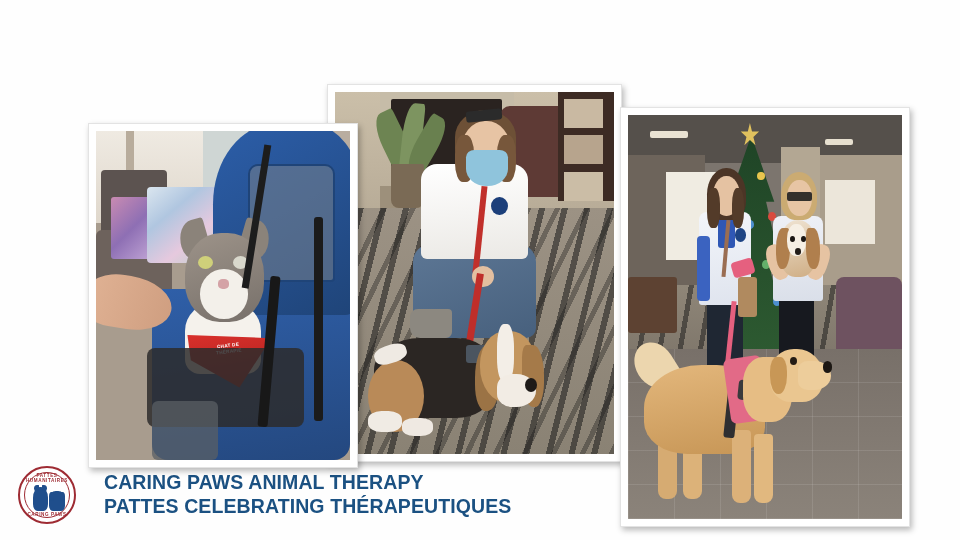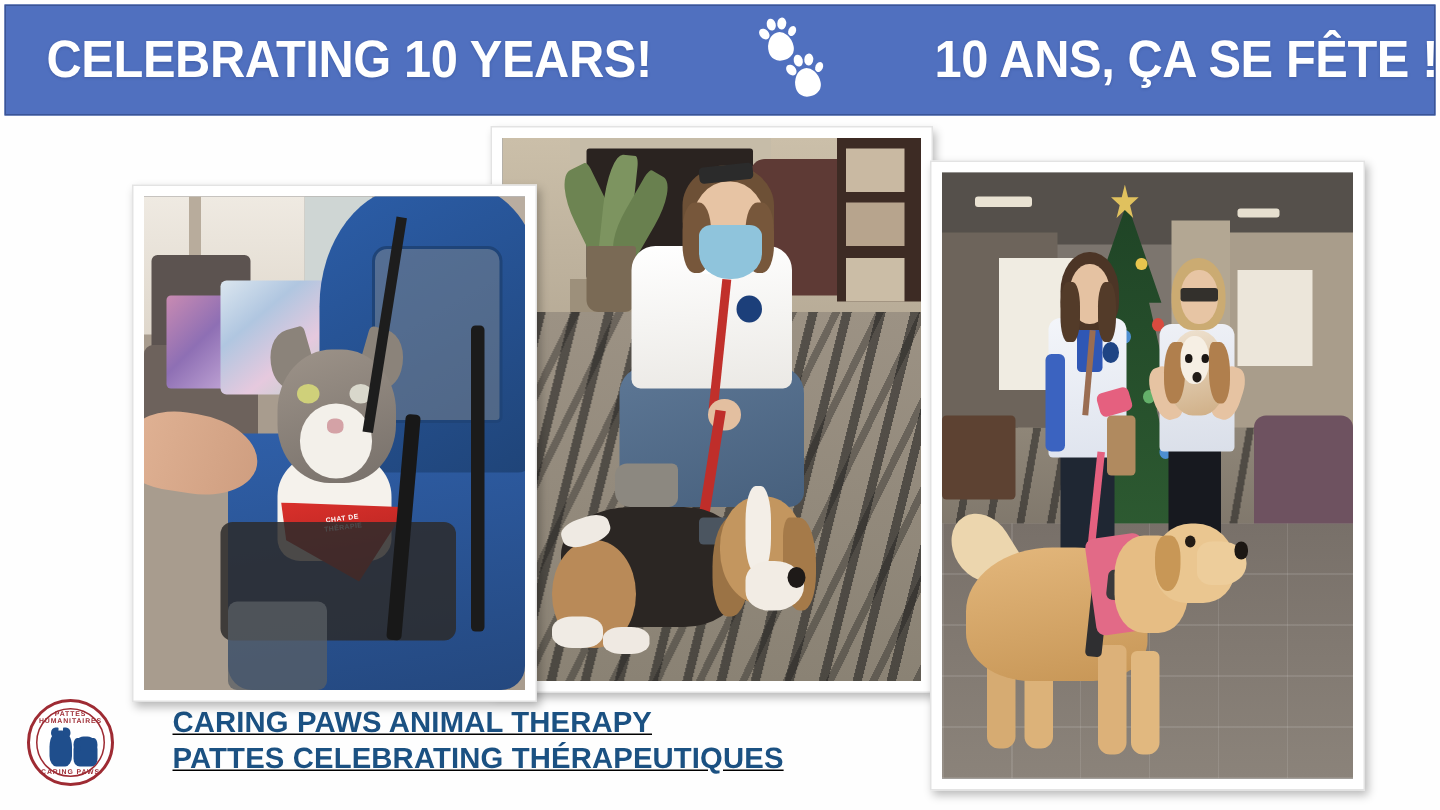--- a/index.html
+++ b/index.html
@@ -332,56 +332,34 @@
   #logo-seal .cat-ear1 { position:absolute; left:1px; top:-2px; width:5px; height:6px; background:#1f4e8c; border-radius:60% 10% 40% 40%; }
   #logo-seal .cat-ear2 { position:absolute; left:9px; top:-2px; width:5px; height:6px; background:#1f4e8c; border-radius:10% 60% 40% 40%; }
   #logo-seal .dog-sil {
     position:absolute; right:0; bottom:0; width:16px; height:20px;
     background:#1f4e8c;
     border-radius:42% 42% 26% 26%;
   }
   #logo-seal .dog-ear1 { position:absolute; left:0px;  top:1px; width:5px; height:9px; background:#1f4e8c; border-radius:50% 20% 40% 50%; }
   #logo-seal .dog-ear2 { position:absolute; right:0px; top:1px; width:5px; height:9px; background:#1f4e8c; border-radius:20% 50% 50% 40%; }
 
-  #org-names { margin-left:39px; line-height:1.22;text-decoration:underline; }
+  #org-names { margin-left:28px; line-height:1.22; }
   .org-line {
     color:#1b5182;
     font-weight:bold;
     font-size:19.5px;
     letter-spacing:0.1px;
     white-space:nowrap;
   }
 </style>
 </head>
 <body>
 
 <div id="slide">
 
-  <div id="banner">
-    <div class="banner-text" id="banner-en">CELEBRATING 10 YEARS!</div>
-
-    <div id="paws">
-      <div class="paw" id="paw-a">
-        <span class="pad"></span>
-        <span class="toe t1"></span>
-        <span class="toe t2"></span>
-        <span class="toe t3"></span>
-        <span class="toe t4"></span>
-      </div>
-      <div class="paw" id="paw-b">
-        <span class="pad"></span>
-        <span class="toe t1"></span>
-        <span class="toe t2"></span>
-        <span class="toe t3"></span>
-        <span class="toe t4"></span>
-      </div>
-    </div>
-
-    <div class="banner-text" id="banner-fr">10 ANS, ÇA SE FÊTE !</div>
-  </div>
 
   <div class="photo" id="photo-left">
     <div class="inner">
       <div id="scene-left">
         <div class="sc L-door"></div>
         <div class="sc L-doorframe"></div>
         <div class="sc L-wall"></div>
         <div class="sc L-floor"></div>
         <div class="sc L-chair"></div>
         <div class="sc L-chairseat"></div>

